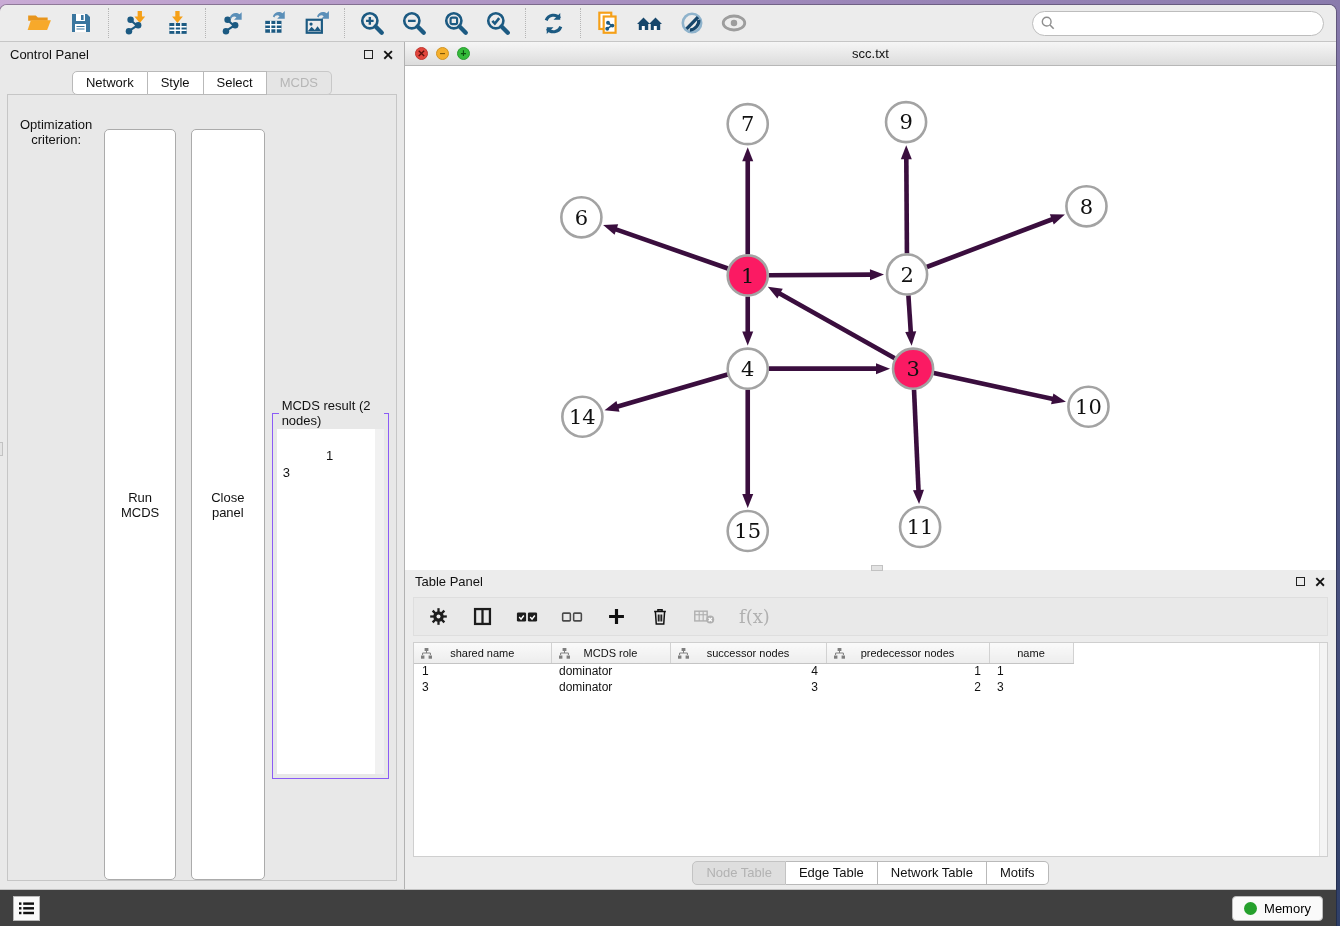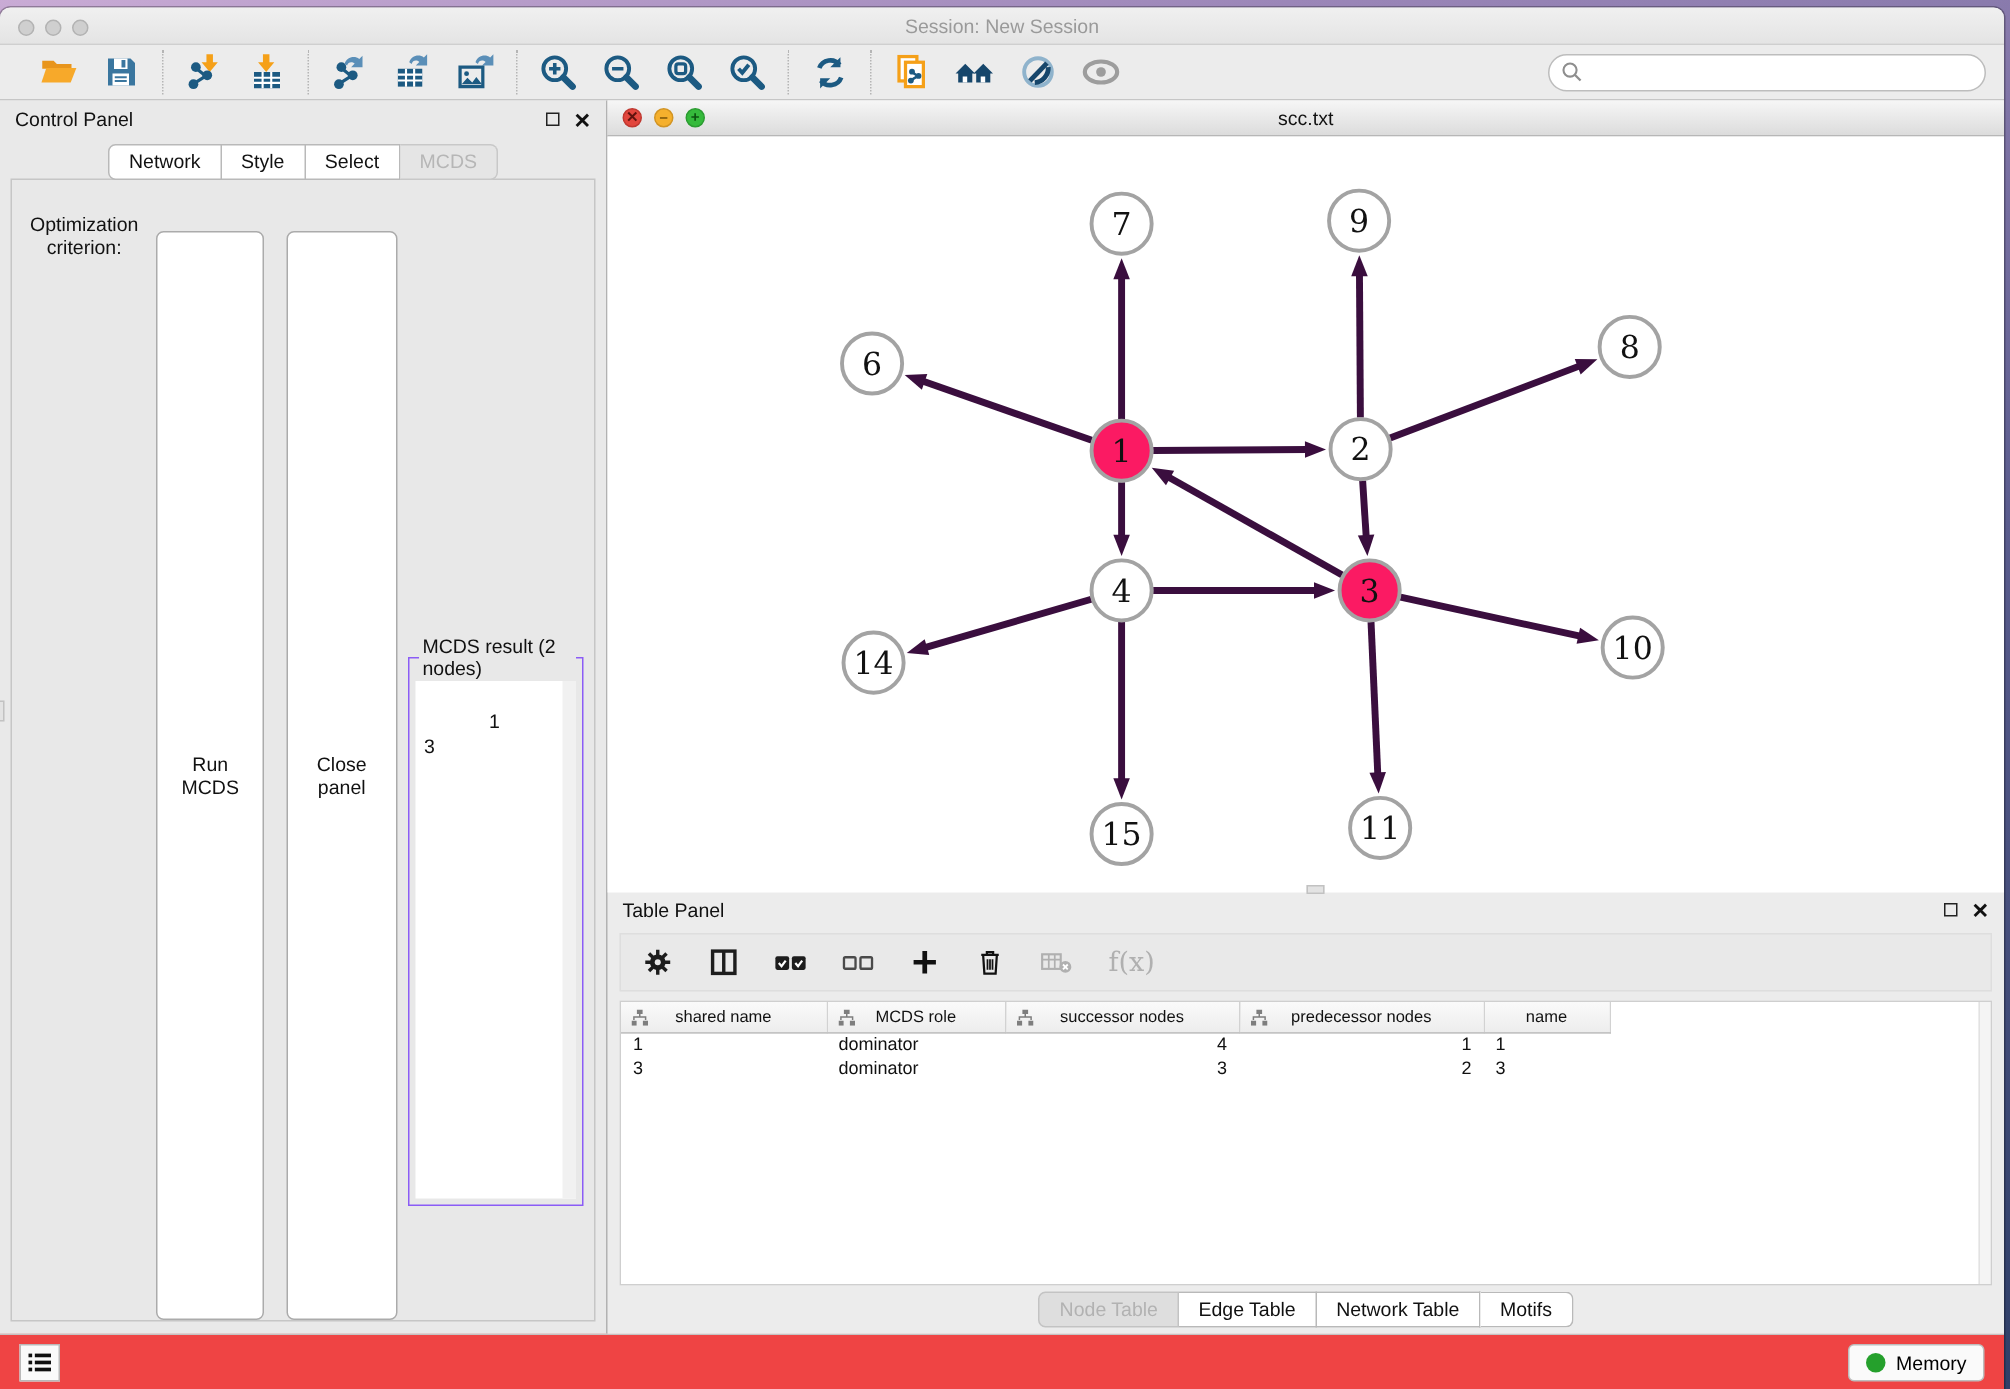--- a/index.html
+++ b/index.html
@@ -108,41 +108,33 @@
   table.node-table th .tree-icon { position:absolute; left:7px; top:5px; }
   table.node-table td { font-size:12px; color:#111; height:16px; padding:0 8px; }
   td.al { text-align:left; } td.ar { text-align:right; }
   .tp-scroll { position:absolute; right:0; top:0; bottom:0; width:8px; background:#f4f4f4;
     border-left:1px solid #e2e2e2; }
 
   .tp-tabs { height:32px; display:flex; justify-content:center; align-items:center; flex:0 0 auto; }
   .tp-tabs .seg-tab.active { background:#dedede; color:#b2b2b2; border-color:#c3c3c3; }
 
   
-  .status-bar { height:37px; flex:0 0 auto; border-top:1px solid #c3c3c3; background:#ef4444;
+  .status-bar { height:37px; flex:0 0 auto; border-top:1px solid #c3c3c3; background:#404040;
     display:flex; align-items:center; justify-content:space-between; padding:0 13px; }
   .list-btn { width:27px; height:25px; background:#fafafa; border:1px solid #b9b9b9;
     display:flex; align-items:center; justify-content:center; cursor:pointer; }
   .memory-btn { height:25px; background:#fafafa; border:1px solid #bdbdbd; border-radius:4px;
     display:flex; align-items:center; gap:7px; padding:0 11px; font-size:13px; cursor:pointer; }
   .mem-dot { width:13px; height:13px; border-radius:50%; background:#25a02c; }
 </style>
 </head>
 <body>
 
 <div class="app-window">
 
-  <div class="titlebar">
-    <div class="traffic">
-      <span class="dot"></span>
-      <span class="dot"></span>
-      <span class="dot"></span>
-    </div>
-    <div class="win-title">Session: New Session</div>
-  </div>
 
   <div class="toolbar">
     <div class="tgroup">
       <button class="tbtn">
         <svg width="26" height="26" viewBox="0 0 24 24">
           <path fill="#e8951c" d="M2 5h7l2 2h9v3H2z"></path>
           <path fill="#f7a92a" d="M4.5 9.5h18.5l-3.5 9H1.5z"></path>
         </svg>
       </button>
       <button class="tbtn">

